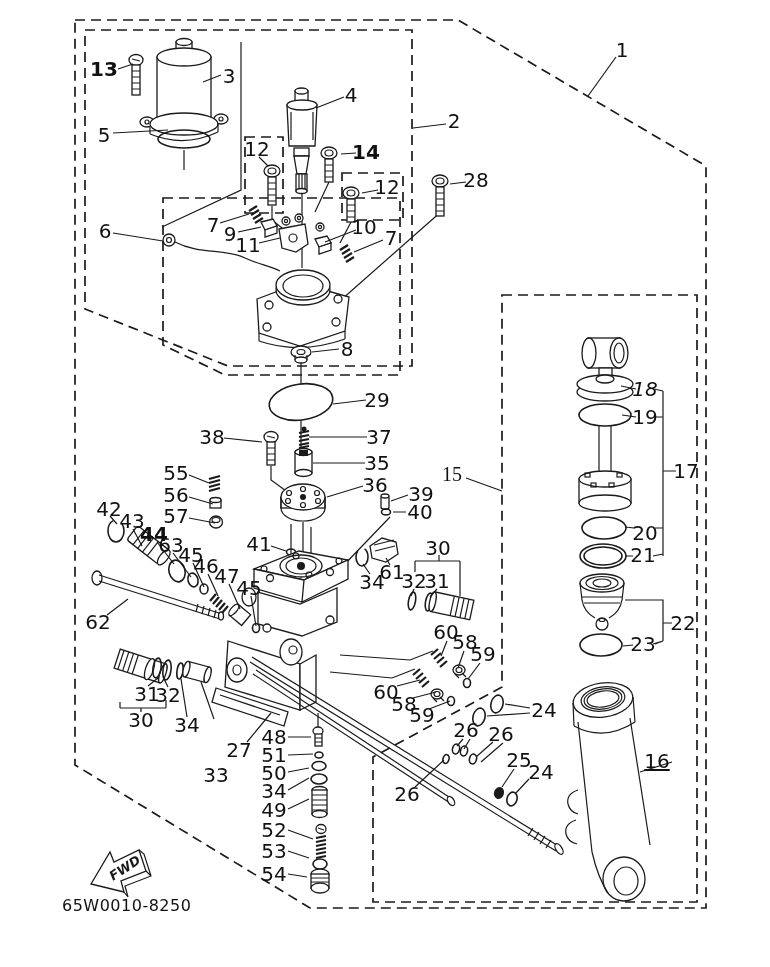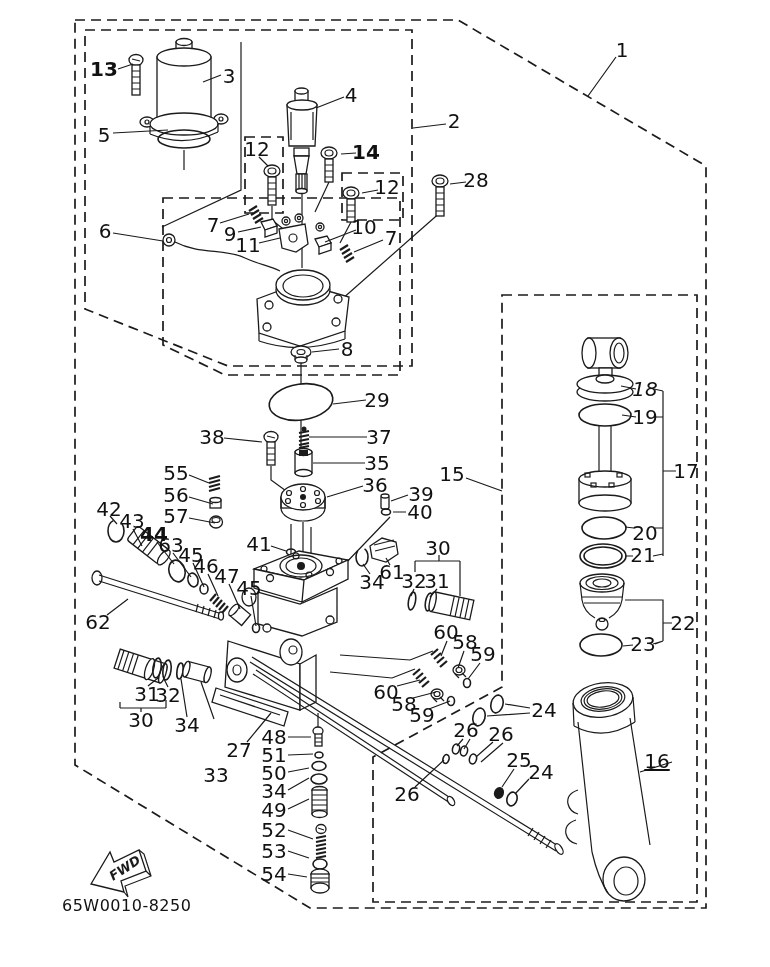--- a/index.html
+++ b/index.html
@@ -421,21 +421,21 @@
       <div class="callout" style="left: 212px; top: 437px;">38</div>
       <div class="callout" style="left: 379px; top: 437px;">37</div>
       <div class="callout" style="left: 377px; top: 463px;">35</div>
       <div class="callout" style="left: 375px; top: 485px;">36</div>
       <div class="callout" style="left: 421px; top: 494px;">39</div>
       <div class="callout" style="left: 420px; top: 512px;">40</div>
       <div class="callout" style="left: 176px; top: 473px;">55</div>
       <div class="callout" style="left: 176px; top: 495px;">56</div>
       <div class="callout" style="left: 176px; top: 516px;">57</div>
       <div class="callout" style="left: 259px; top: 544px;">41</div>
-      <div class="callout" style="left: 452px; top: 474px;">15</div>
+      <div class="callout" style="left: 452px; top: 474px; font-family: Liberation Serif, serif;">15</div>
       <div class="callout" style="left: 109px; top: 509px;">42</div>
       <div class="callout" style="left: 132px; top: 521px;">43</div>
       <div class="callout bold" style="left: 154px; top: 534px;">44</div>
       <div class="callout" style="left: 171px; top: 545px;">63</div>
       <div class="callout" style="left: 191px; top: 555px;">45</div>
       <div class="callout" style="left: 206px; top: 566px;">46</div>
       <div class="callout" style="left: 227px; top: 576px;">47</div>
       <div class="callout" style="left: 249px; top: 588px;">45</div>
       <div class="callout" style="left: 98px; top: 622px;">62</div>
       <div class="callout" style="left: 372px; top: 582px;">34</div>

